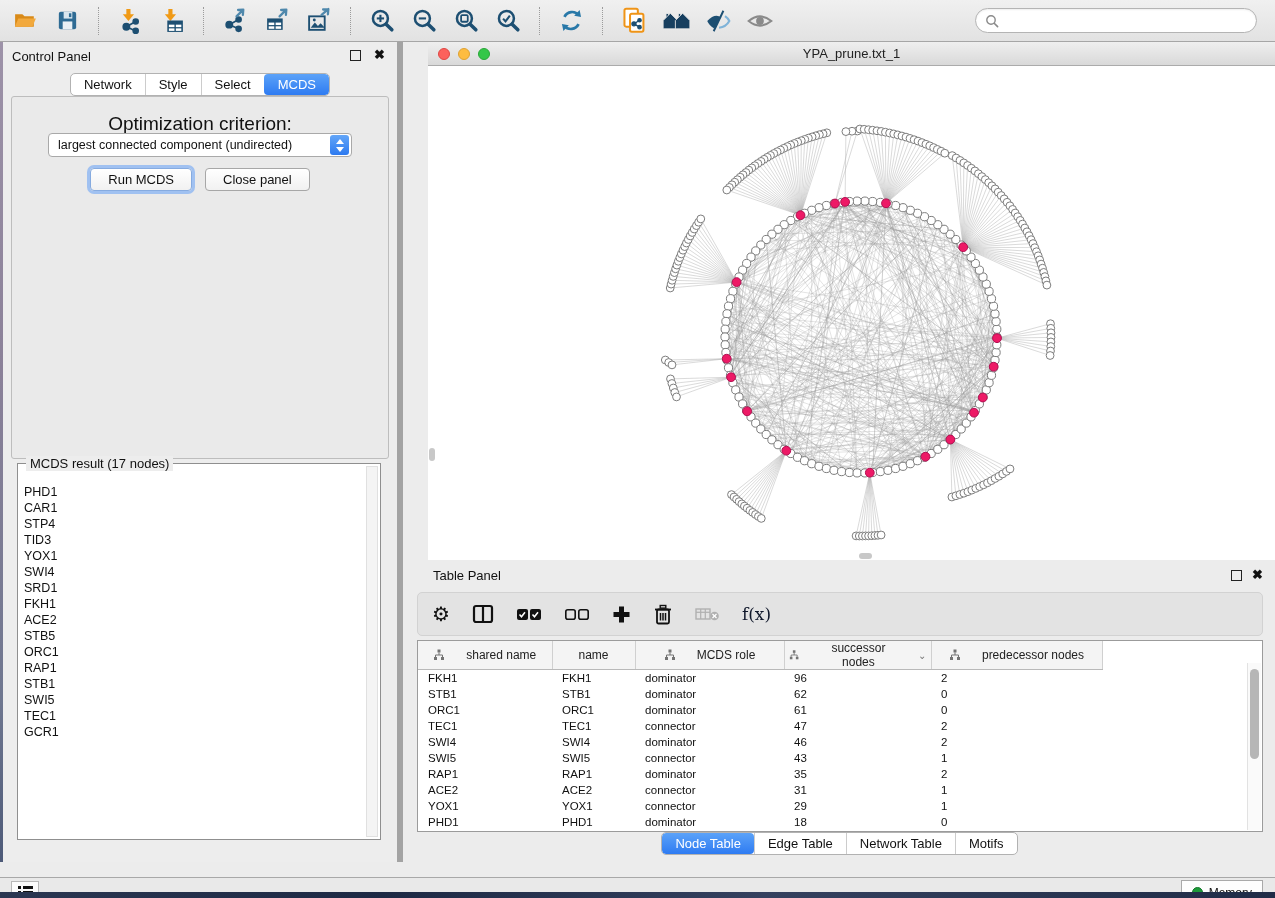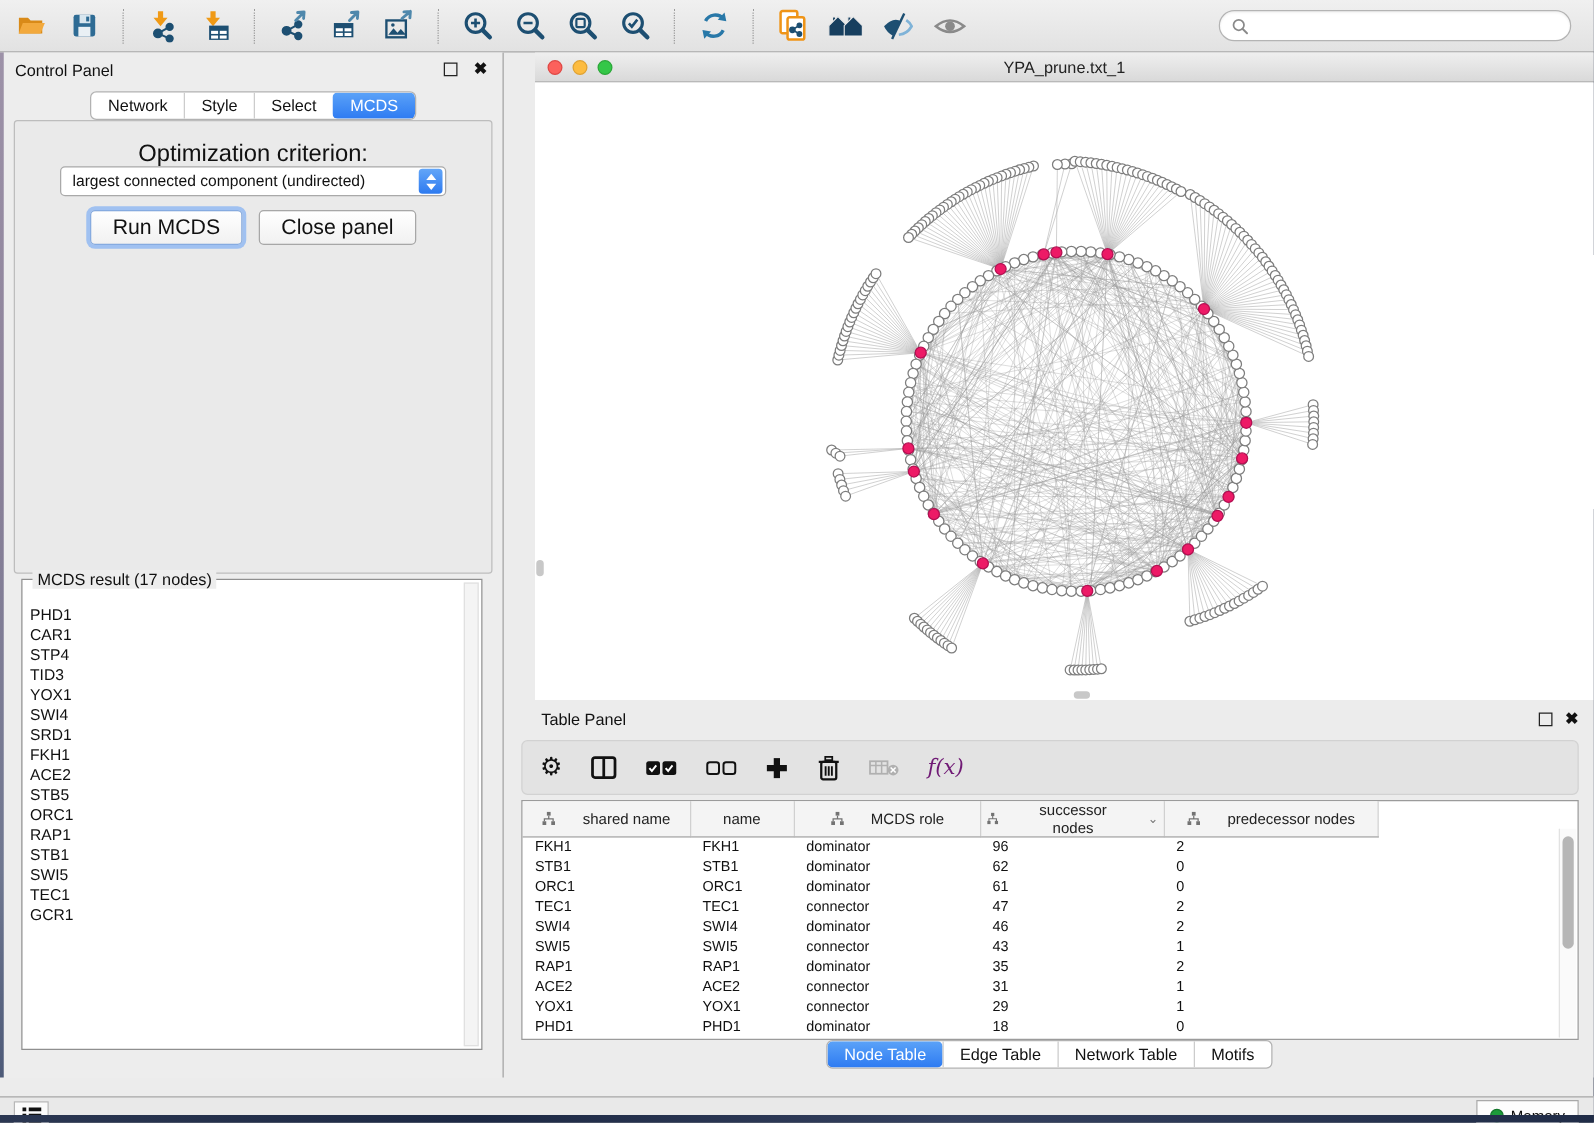--- a/index.html
+++ b/index.html
@@ -19,21 +19,21 @@
   .tb-btn { width:30px; height:30px; display:flex; align-items:center; justify-content:center; }
   .tb-sep { width:1px; height:28px; border-left:1px dotted #9b9b9b; margin:0 4px; }
   .tb-spacer { flex:1; }
   .searchbox { width:282px; height:25px; border:1px solid #b4b4b4; border-radius:13px;
     background:#fff; display:flex; align-items:center; padding:0 9px; margin-right:8px;
     box-shadow:inset 0 1px 2px rgba(0,0,0,.07); }
   .searchbox input { border:none; outline:none; flex:1; font-size:12px; background:transparent; }
 
   
   .control-panel { position:absolute; left:3px; top:42px; width:400px; height:820px;
-    background:#ededed; border-right:1px solid #a3a3a3; }
+    background:#ededed; border-right:6px solid #a3a3a3; }
   .cp-title-row { position:absolute; left:0; top:0; width:100%; height:28px; }
   .cp-title { position:absolute; left:9px; top:7px; font-size:13px; color:#111; }
   .panel-float { position:absolute; top:8px; width:11px; height:11px; border:1.6px solid #222; }
   .panel-close { position:absolute; top:5px; font-size:13px; font-weight:bold; color:#111; line-height:16px; }
   .cp-float { right:36px; } .cp-close { right:12px; }
   .cp-tabs { position:absolute; top:31px; left:0; width:100%; display:flex; justify-content:center; }
   .tabgroup { display:inline-flex; background:#fff; border:1px solid #b2b2b2; border-radius:5px; overflow:hidden; }
   .tabgroup .tab { padding:3px 13px; font-size:13px; color:#111; border-left:1px solid #ccc; cursor:default; }
   .tabgroup .tab:first-child { border-left:none; }
   .tabgroup .tab.sel { background:linear-gradient(#5ba2f8,#2e7bf2); color:#fff; border-radius:4px; border-left-color:transparent; }
@@ -43,21 +43,21 @@
   .dropdown { position:absolute; left:36px; right:36px; top:36px; height:24px; background:#fff;
     border:1px solid #a9a9a9; border-radius:4px; display:flex; align-items:center; }
   .dropdown .dd-text { flex:1; font-size:12.5px; padding-left:9px; color:#111; white-space:nowrap; }
   .dd-stepper { width:19px; height:20px; margin-right:2px; border-radius:3px;
     background:linear-gradient(#63a6f8,#2d7af0); display:flex; flex-direction:column;
     align-items:center; justify-content:center; gap:3px; }
   .tri-up { width:0; height:0; border-left:4px solid transparent; border-right:4px solid transparent; border-bottom:5px solid #fff; }
   .tri-down { width:0; height:0; border-left:4px solid transparent; border-right:4px solid transparent; border-top:5px solid #fff; }
   .btn-row { position:absolute; top:71px; width:100%; display:flex; justify-content:center; gap:13px; }
   .btn { background:linear-gradient(#ffffff,#f1f1f1); border:1px solid #a7a7a7; border-radius:4px;
-    font-size:17px; color:#111; padding:3px 17px; font-family:inherit; }
+    font-size:13px; color:#111; padding:3px 17px; font-family:inherit; }
   .btn.focus-ring { box-shadow:0 0 0 3px rgba(110,165,245,.6); border-color:#86abe0; }
   .result-box { position:absolute; left:14px; right:16px; top:421px; height:377px;
     background:#fff; border:1px solid #8f8f8f; }
   .result-legend { position:absolute; top:-8px; left:8px; background:#ededed; padding:0 4px;
     font-size:13px; color:#111;text-align:right; }
   .result-list { position:absolute; left:6px; top:20px; right:18px; bottom:4px; overflow:hidden; }
   .result-item { font-size:12.5px; color:#111; line-height:16px; }
   .result-scroll { position:absolute; top:2px; right:2px; bottom:2px; width:12px;
     background:#f4f4f4; border:1px solid #e0e0e0; }
 
@@ -76,21 +76,21 @@
 
   
   .table-region { position:absolute; left:404px; top:560px; right:0; height:302px; background:#ececec; }
   .tp-title { position:absolute; left:29px; top:8px; font-size:13px; color:#111; }
   .tp-float { right:33px; top:10px; } .tp-close { right:12px; top:7px; }
   .tp-toolbar { position:absolute; left:13px; right:12px; top:32px; height:44px;
     background:#e3e3e3; border:1px solid #d2d2d2; border-radius:5px;
     display:flex; align-items:center; gap:22px; padding:0 14px; }
   .tp-icon { display:flex; align-items:center; justify-content:center; height:26px; }
   .gear-glyph { font-size:20px; color:#111; line-height:26px; }
-  .fx-glyph { font-family:"DejaVu Serif", serif; font-style:italic; font-size:17px; color:#701a75;text-align:center; }
+  .fx-glyph { font-family:"DejaVu Serif", serif; font-size:17px; color:#0f172a;text-align:center; }
   .ntable { position:absolute; left:13px; right:12px; top:80px; height:192px;
     background:#fff; border:1px solid #9b9b9b; }
   .ntable table { border-collapse:collapse; table-layout:fixed; width:684px; }
   .ntable th { height:20px; background:#f4f4f4; border-bottom:1px solid #b9b9b9;
     border-right:1px solid #d0d0d0; font-weight:normal; font-size:12px; color:#222; overflow:hidden; }
   .th-inner { display:flex; align-items:center; justify-content:center; gap:21px; padding:0 4px; }
   .ntable td { height:16px; font-size:11.5px; color:#111; padding:0 10px; white-space:nowrap; overflow:hidden; }
   .ntable td.num { text-align:left; }
   .ntable td.num.succ { padding-right:13px; }
   .ntable td.num.pred { padding-right:6px; }

